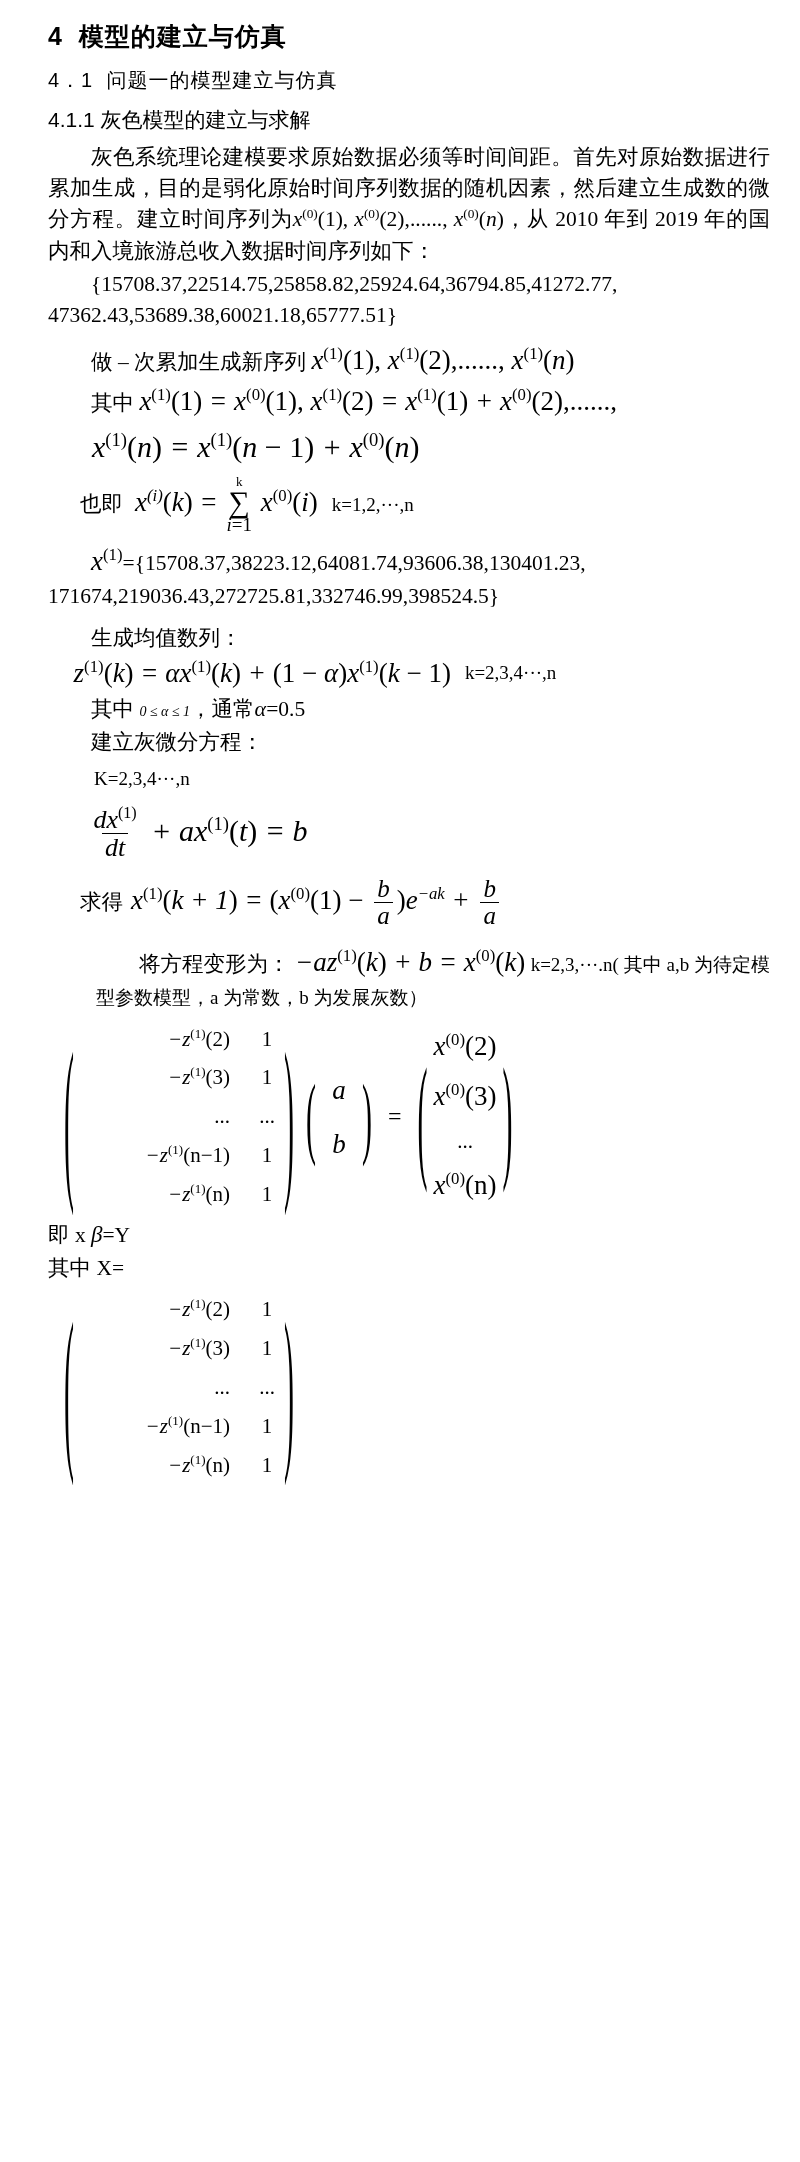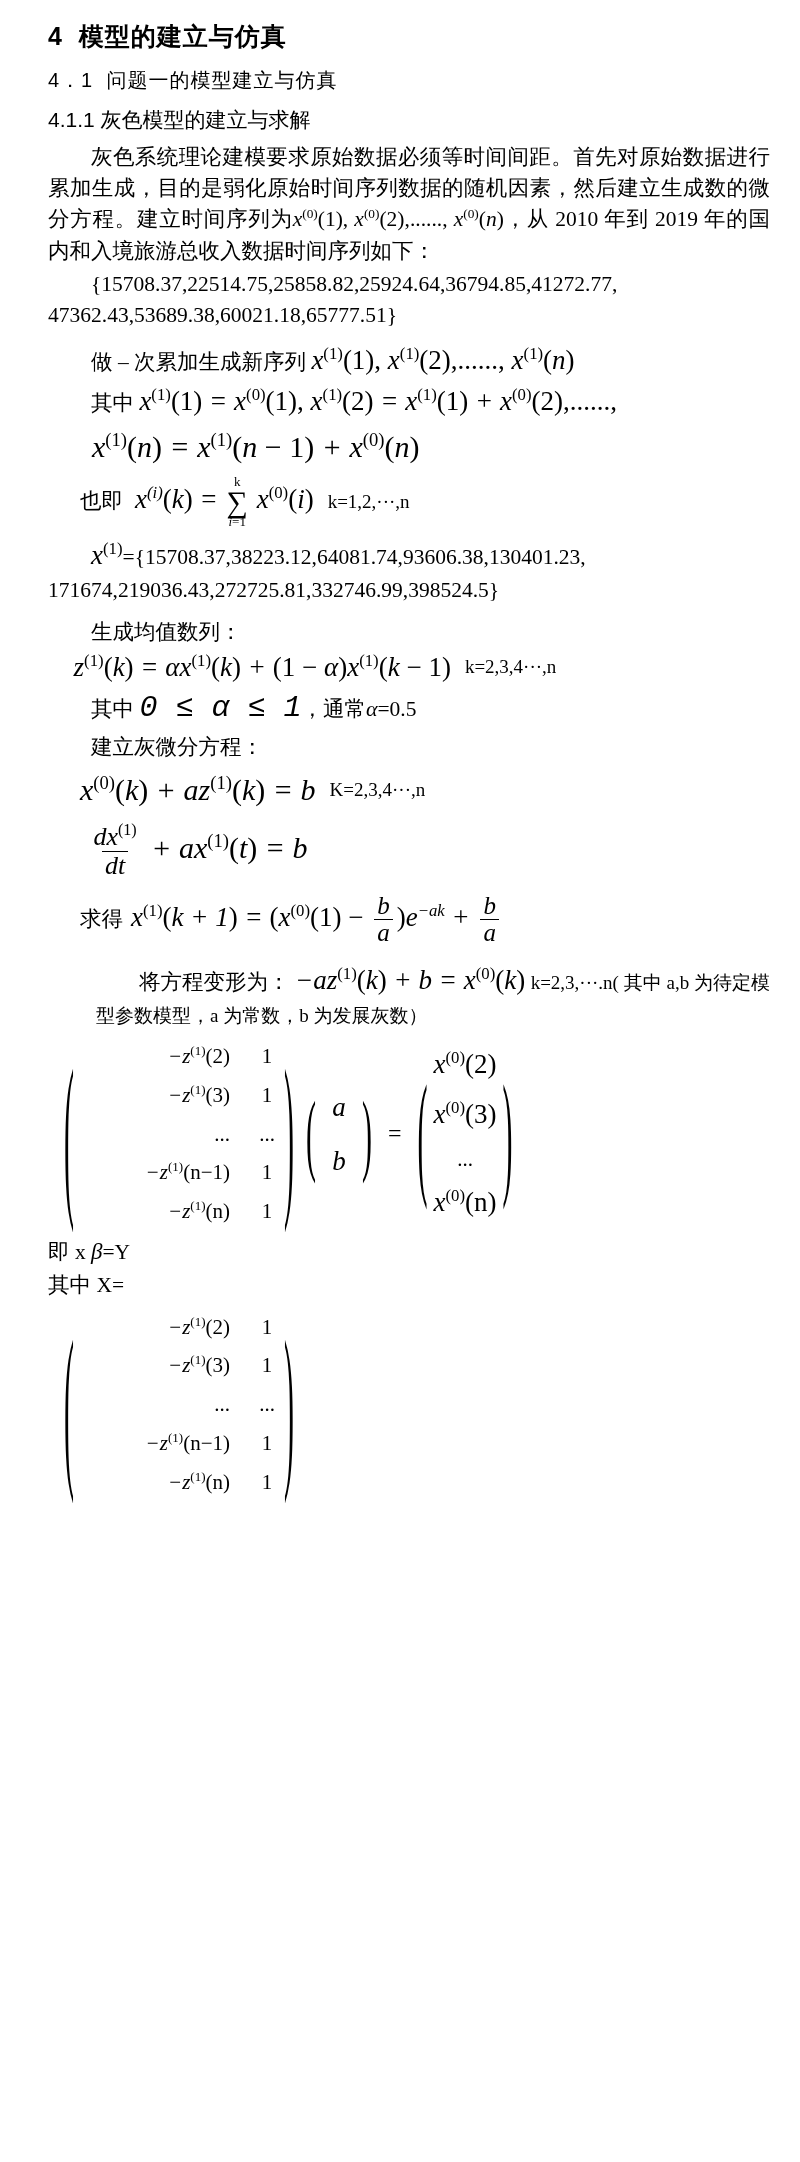--- a/index.html
+++ b/index.html
@@ -89,21 +89,21 @@
     display: inline-flex;
     flex-direction: column;
     align-items: center;
     vertical-align: middle;
     font-style: normal;
     line-height: 1;
     margin: 0 2px;
   }
   .sum .top { font-size: 13px; }
   .sum .sig { font-size: 30px; line-height: 0.9; }
-  .sum .bot { font-size: 13px; }
+  .sum .bot { font-size: 19px; }
 
   
   .frac {
     display: inline-flex;
     flex-direction: column;
     align-items: center;
     vertical-align: middle;
     margin: 0 4px;
     line-height: 1.05;
   }
@@ -213,30 +213,26 @@
     <span class="math big nowrap">
       <span class="mi">z</span><sup class="sp">(1)</sup><span class="mr">(</span><span class="mi">k</span><span class="mr">)</span> =
       <span class="mi">α</span><span class="mi">x</span><sup class="sp">(1)</sup><span class="mr">(</span><span class="mi">k</span><span class="mr">)</span> +
       <span class="mr">(1 −</span> <span class="mi">α</span><span class="mr">)</span><span class="mi">x</span><sup class="sp">(1)</sup><span class="mr">(</span><span class="mi">k</span> <span class="mr">−</span> <span class="mr">1)</span>
     </span>
     <span class="tail">k=2,3,4···,n</span>
   </div>
 
   <div class="p indent">
     <span>其中</span>
-    <span class="math" style="font-size:30px;font-family:Liberation Mono, monospace;">0 ≤ <span class="mi">α</span> ≤ 1</span><span>，通常</span><span class="math" style="font-size:22px;"><span class="mi">α</span></span><span>=0.5</span>
+    <span class="math" style="font-size:14px;">0 ≤ <span class="mi">α</span> ≤ 1</span><span>，通常</span><span class="math" style="font-size:22px;"><span class="mi">α</span></span><span>=0.5</span>
   </div>
 
   <div class="p indent">建立灰微分方程：</div>
 
   <div class="eqrow" style="padding-left:2em; margin:10px 0 16px 0;">
-    <span class="math bigger nowrap">
-      <span class="mi">x</span><sup class="sp">(0)</sup><span class="mr">(</span><span class="mi">k</span><span class="mr">)</span> +
-      <span class="mi">az</span><sup class="sp">(1)</sup><span class="mr">(</span><span class="mi">k</span><span class="mr">)</span> = <span class="mi">b</span>
-    </span>
     <span class="tail">K=2,3,4···,n</span>
   </div>
 
 
   <div class="eqrow" style="padding-left:2.4em; margin:14px 0 14px 0;">
     <span class="math bigger nowrap">
       <span class="frac" style="font-size:26px;">
         <span class="num"><span class="mi">dx</span><sup class="sp">(1)</sup></span>
         <span class="den"><span class="mi">dt</span></span>
       </span>

